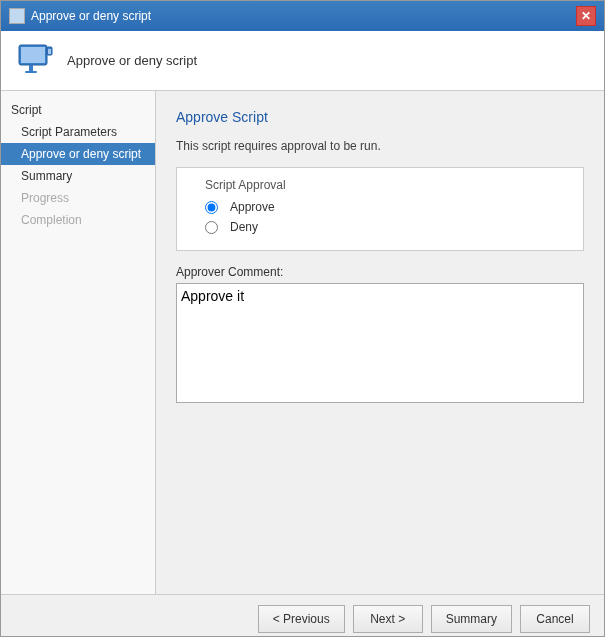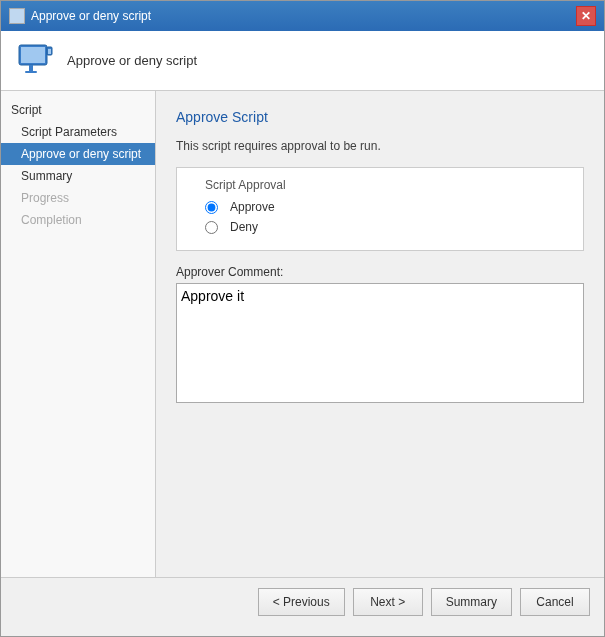--- a/index.html
+++ b/index.html
@@ -187,21 +187,21 @@
     }
 
     .footer {
       background: #f0f0f0;
       border-top: 1px solid #ccc;
       padding: 10px 14px;
       display: flex;
       justify-content: flex-end;
       gap: 8px;
       flex-shrink: 0;
-      height: 59px;
+      height: 42px;
     }
 
     .btn {
       height: 28px;
       padding: 0 14px;
       font-size: 12px;
       border: 1px solid #adadad;
       background: linear-gradient(to bottom, #f8f8f8, #e8e8e8);
       cursor: pointer;
       color: #333;

